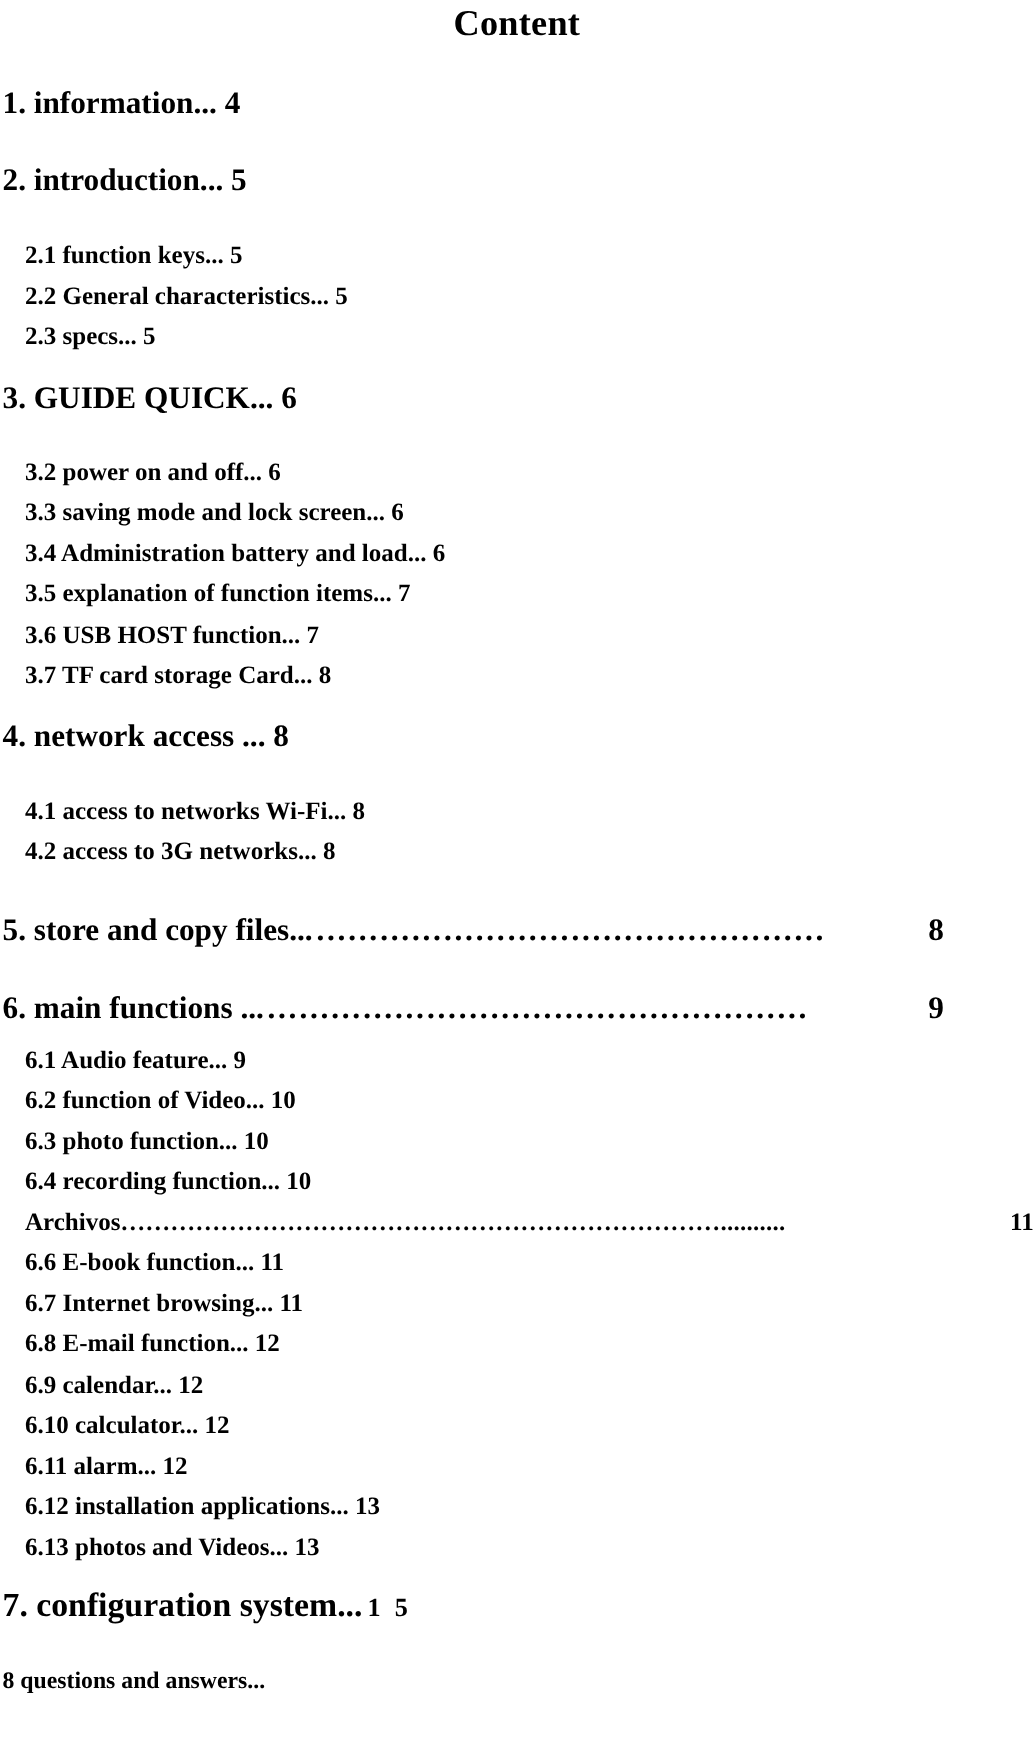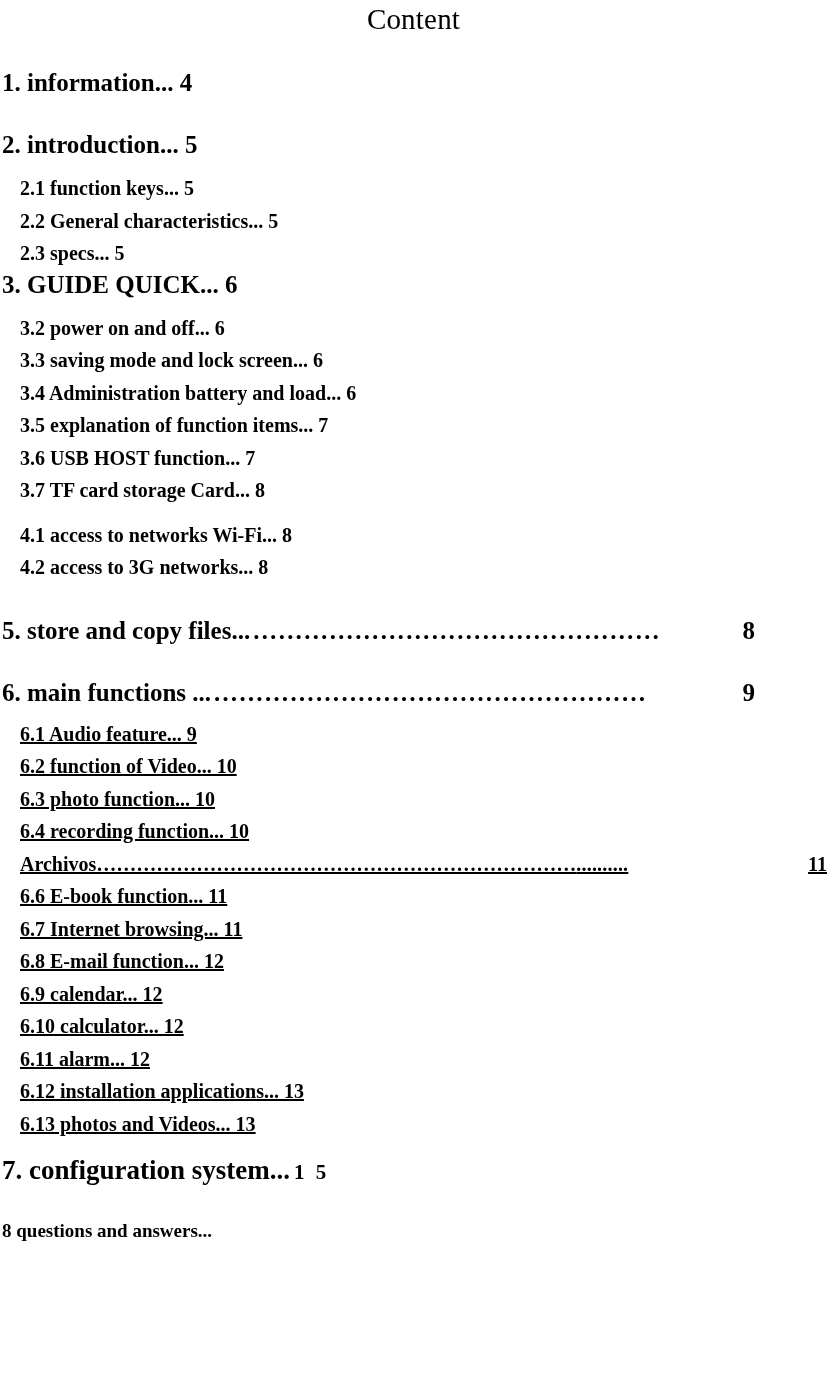--- a/index.html
+++ b/index.html
@@ -16,39 +16,39 @@
   }
   .page {
     position: relative;
     width: 827px;
     height: 1400px;
     background: #ffffff;
   }
 
   .doc-title {
     text-align: center;
-    font-weight: normal;
+    font-weight: bold;
     font-size: 29px;
     line-height: 34px;
     letter-spacing: 0.2px;
     margin: 2px 0 0 0;
     padding: 0;
   }
 
   
   .toc-l1 {
     font-weight: bold;
     font-size: 25px;
     line-height: 30px;
     margin: 0;
     padding: 0 0 0 2px;
     white-space: nowrap;
   }
   .toc-l1.gap-top   { margin-top: 32px; }
-  .toc-l1.gap-top-s { }
+  .toc-l1.gap-top-s { margin-top: 18px; }
 
   
   .toc-l2 {
     font-weight: bold;
     font-size: 20px;
     line-height: 32.5px;
     margin: 0;
     padding: 0 0 0 20px;
     white-space: nowrap;
   }
@@ -60,22 +60,22 @@
     line-height: 32.5px;
     margin: 0;
     padding: 0 0 0 20px;
     display: flex;
     align-items: flex-end;
     width: 827px;
     box-sizing: border-box;
   }
 
   
-  .group-l2 { margin-top: 12px; }
-  .group-l2-tight { margin-top: 10px; text-decoration: underline; }
+  .group-l2 { margin-top: 28px; }
+  .group-l2-tight { margin-top: 10px; }
 
   
   .leader-row {
     display: flex;
     align-items: baseline;
     width: 827px;
     box-sizing: border-box;
   }
   .leader-row .lead-label { flex: 0 0 auto; white-space: pre; }
   .leader-row .lead-dots {
@@ -147,20 +147,21 @@
 
   <div class="group-l2">
     <div class="toc-l2">3.2 power on and off... 6</div>
     <div class="toc-l2">3.3 saving mode and lock screen... 6</div>
     <div class="toc-l2">3.4 Administration battery and load... 6</div>
     <div class="toc-l2">3.5 explanation of function items... 7</div>
     <div class="toc-l2">3.6 USB HOST function... 7</div>
     <div class="toc-l2">3.7 TF card storage Card... 8</div>
   </div>
 
+  <div class="toc-l1 gap-top-s">4. network access ... 8</div>
 
   <div class="group-l2">
     <div class="toc-l2">4.1 access to networks Wi-Fi... 8</div>
     <div class="toc-l2">4.2 access to 3G networks... 8</div>
   </div>
 
   <div class="toc-l1 leader-row gap-top">
     <span class="lead-label">5. store and copy files...</span>
     <span class="lead-dots">…………………………………………</span>
     <span class="lead-page">8</span>

